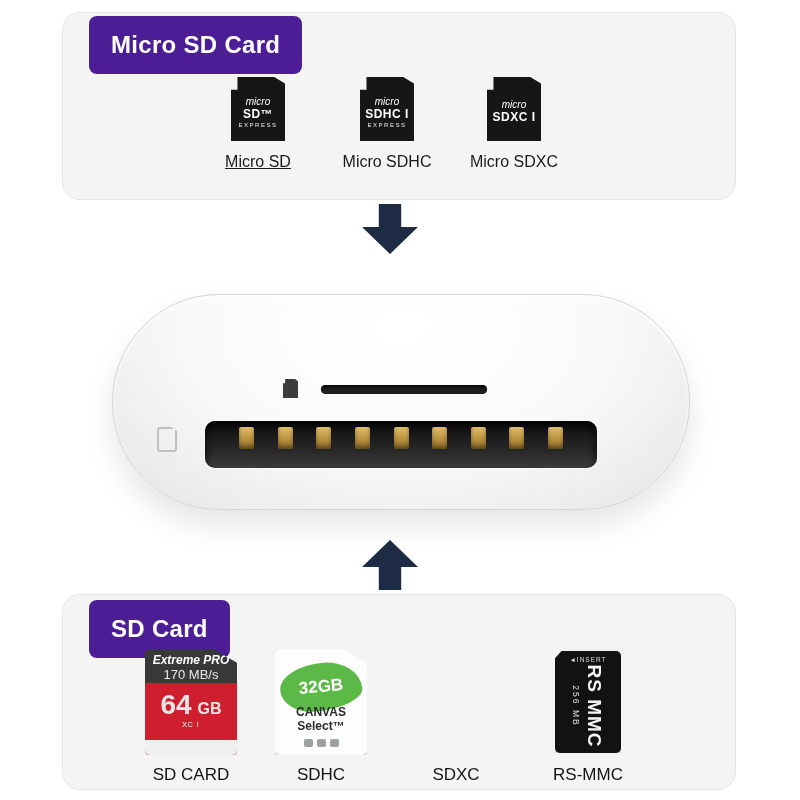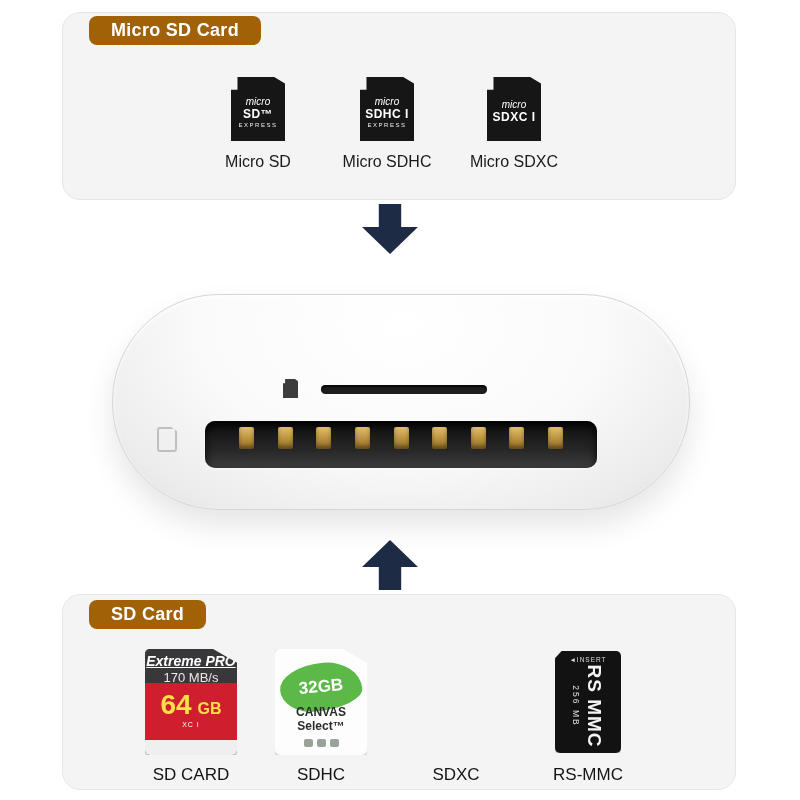--- a/index.html
+++ b/index.html
@@ -5,37 +5,37 @@
   html,body{margin:0;padding:0;background:#fff;}
   .stage{
     position:relative;width:800px;height:800px;background:#ffffff;overflow:hidden;
     font-family:"Liberation Sans",sans-serif;color:#151515;
   }
   
   .panel{position:absolute;background:#f4f4f4;border:1px solid #e6e6e6;border-radius:18px;box-sizing:border-box;}
   #top-panel{left:62px;top:12px;width:674px;height:188px;}
   #bottom-panel{left:62px;top:594px;width:674px;height:196px;}
   .badge{
-    position:absolute;left:26px;top:3px;background:#a16207;color:#fff;border-radius:8px;
-    padding:4px 22px;font-size:18px;font-weight:bold;letter-spacing:.3px;
+    position:absolute;left:26px;top:3px;background:#4c1d95;color:#fff;border-radius:8px;
+    padding:15px 22px;font-size:24px;font-weight:bold;letter-spacing:.3px;
   }
   #bottom-panel .badge{top:5px;}
   
   .micro-card{
     position:absolute;width:54px;height:64px;background:#161616;color:#fff;
     clip-path:polygon(0 20%,12% 20%,12% 0,80% 0,100% 10%,100% 100%,0 100%);
     display:flex;flex-direction:column;align-items:center;justify-content:center;
     gap:1px;padding-top:8px;box-sizing:border-box;text-align:center;
   }
   .mc1{left:168px;top:64px;} .mc2{left:297px;top:64px;} .mc3{left:424px;top:64px;}
   .m-top{font-size:10px;font-style:italic;line-height:1;}
   .m-mid{font-size:12px;font-weight:bold;letter-spacing:.5px;line-height:1.1;text-align:right;}
   .m-bot{font-size:6px;letter-spacing:1.5px;color:#eee;line-height:1.2;}
   .micro-label{position:absolute;top:140px;font-size:16px;color:#1a1a1a;text-align:center;}
-  .ml1{left:145px;width:100px;} .ml2{left:269px;width:110px;} .ml3{left:396px;width:110px;}
+  .ml1{left:145px;width:100px;text-decoration:underline;} .ml2{left:269px;width:110px;} .ml3{left:396px;width:110px;}
   
   .arrow{position:absolute;background:#1e2b45;}
   #arrow-down{left:362px;top:204px;width:56px;height:50px;
     clip-path:polygon(30% 0,70% 0,70% 46%,100% 46%,50% 100%,0 46%,30% 46%);}
   #arrow-up{left:362px;top:540px;width:56px;height:50px;
     clip-path:polygon(50% 0,100% 54%,70% 54%,70% 100%,30% 100%,30% 54%,0 54%);}
   
   #reader{
     position:absolute;left:112px;top:294px;width:576px;height:214px;border-radius:107px;
     background:radial-gradient(ellipse at 50% 15%,#ffffff 0%,#fafafa 50%,#ececec 82%,#dfdfe0 100%);
@@ -64,23 +64,23 @@
     background:linear-gradient(180deg,#e3c06a 0%,#b9923f 55%,#8f6d26 100%);
     box-shadow:inset 0 -3px 4px rgba(0,0,0,.35);}
   
   .sd-card{
     position:absolute;width:92px;height:106px;border-radius:5px;overflow:hidden;box-sizing:border-box;
     clip-path:polygon(0 0,74% 0,100% 13%,100% 100%,0 100%);
     filter:drop-shadow(0 1px 1px rgba(0,0,0,.28));
   }
   #card-extreme{left:82px;top:54px;background:#cf1f2e;}
   .ep-top{height:34px;background:#38383a;color:#fff;text-align:center;padding-top:4px;box-sizing:border-box;}
-  .ep-brand{font-size:14px;font-weight:bold;font-style:italic;line-height:1.2;text-decoration:underline;}
+  .ep-brand{font-size:12px;font-weight:bold;font-style:italic;line-height:1.2;}
   .ep-speed{font-size:13px;color:#e8e8e8;}
-  .ep-cap{display:flex;align-items:baseline;justify-content:center;color:#fde047;margin-top:8px;gap:6px;}
+  .ep-cap{display:flex;align-items:baseline;justify-content:center;color:#e5e5e5;margin-top:8px;gap:6px;}
   .ep-num{font-size:28px;font-weight:bold;line-height:1;}
   .ep-unit{font-size:16px;font-weight:bold;}
   .ep-marks{text-align:center;font-size:7px;color:#fff;margin-top:2px;letter-spacing:1px;}
   .ep-stripe{position:absolute;left:0;right:0;bottom:0;height:15px;background:#efefef;}
   #card-canvas{left:212px;top:54px;background:#fdfdfd;}
   .cv-blob{
     position:absolute;left:5px;top:14px;width:82px;height:48px;background:#5cb847;
     border-radius:55% 45% 60% 40% / 50% 60% 40% 50%;transform:rotate(-5deg);
     display:flex;align-items:center;justify-content:center;
   }

